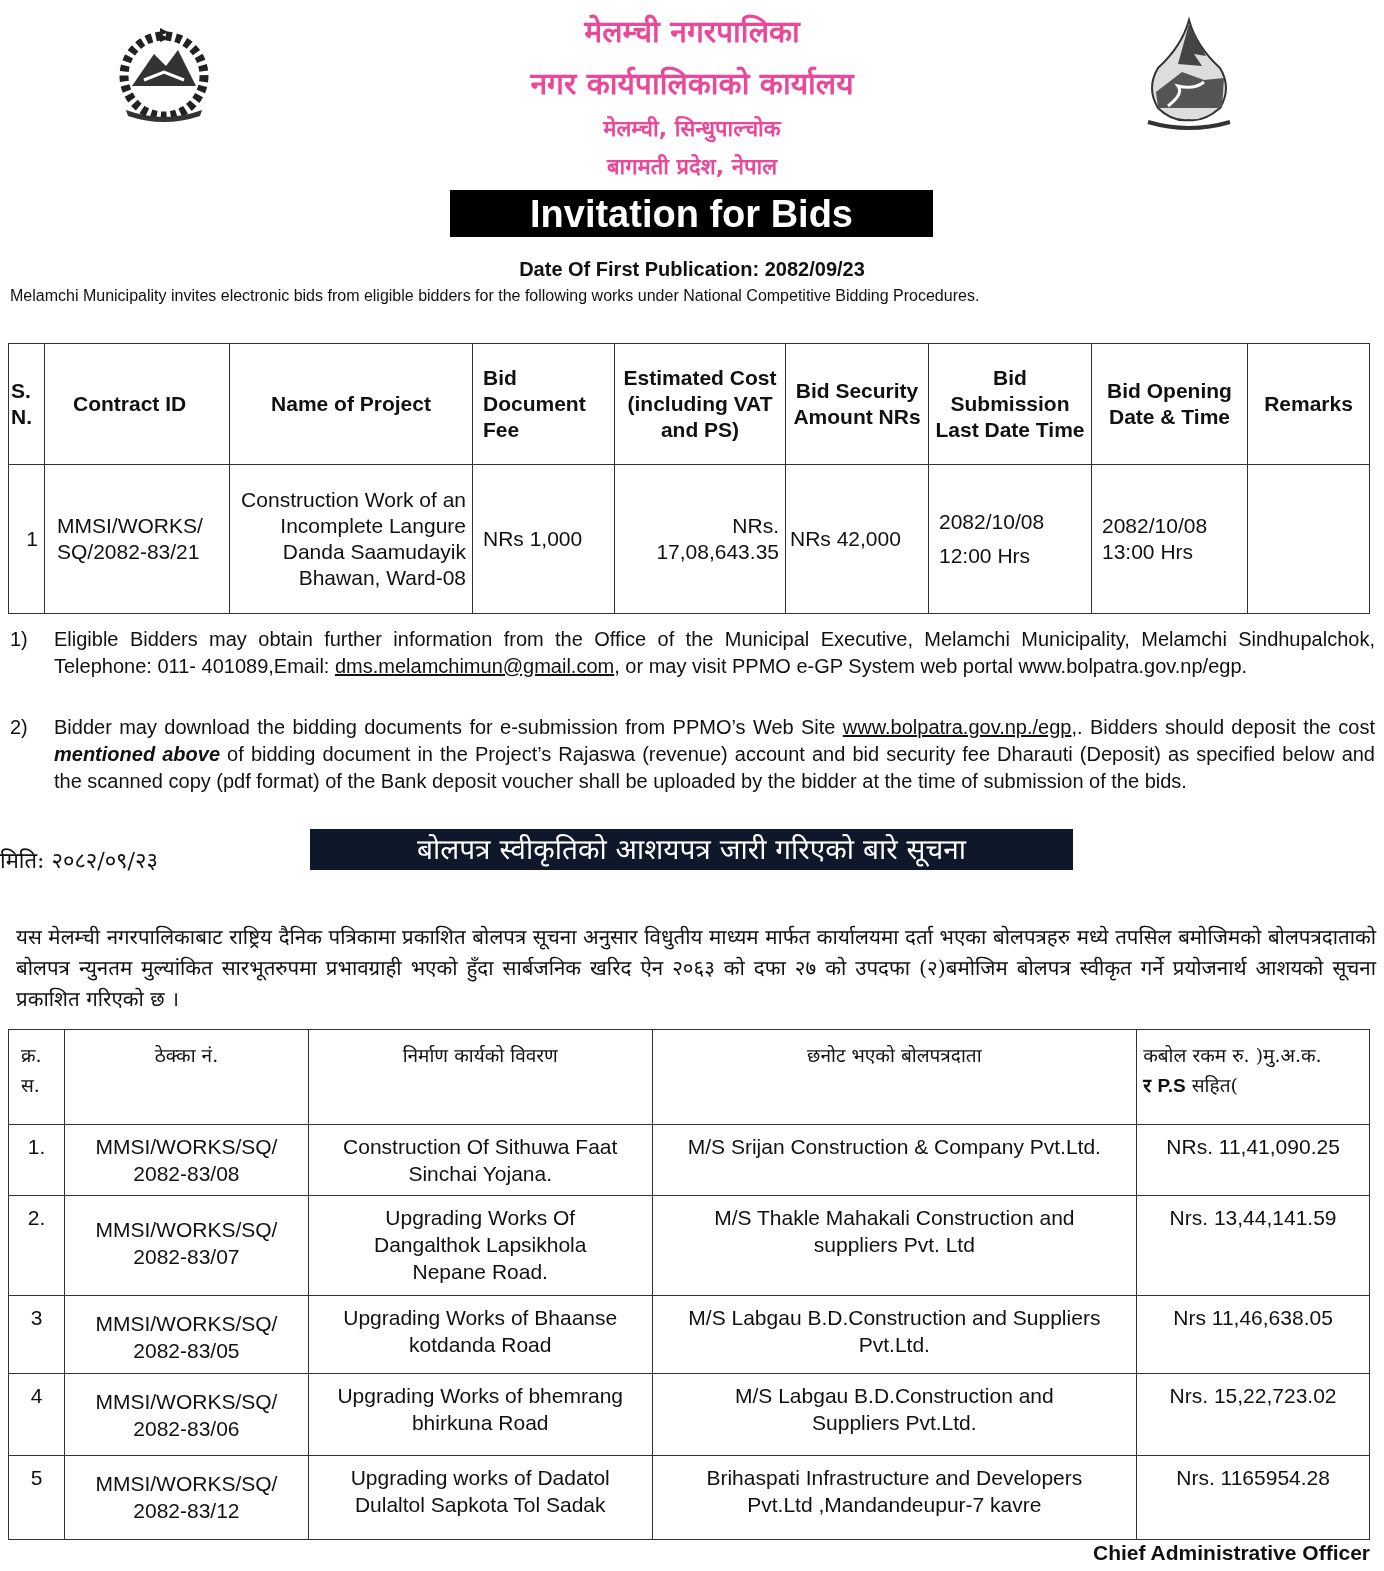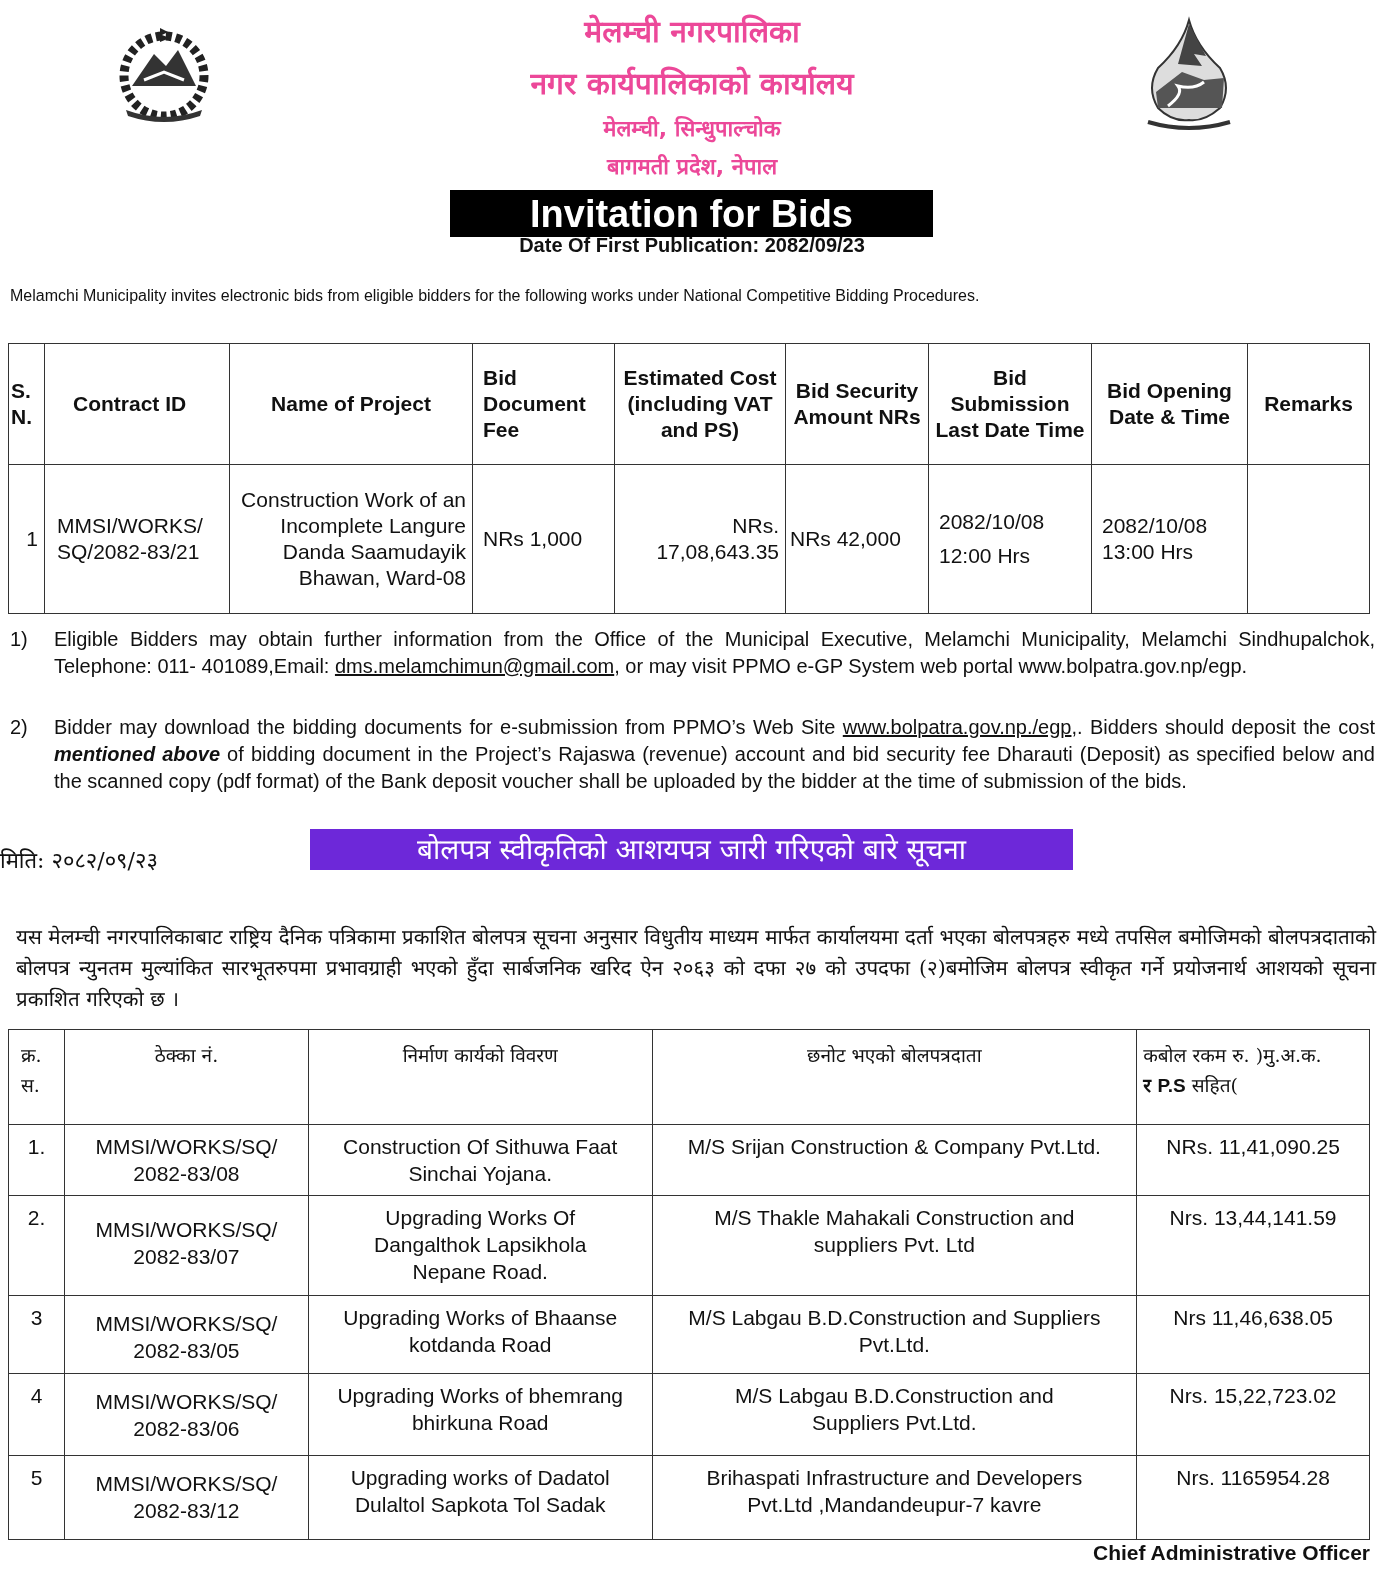--- a/index.html
+++ b/index.html
@@ -12,35 +12,35 @@
   .logo-right { left: 1134px; top: 16px; width: 110px; height: 120px; }
   .hdr-line { left: 0; width: 1384px; text-align: center; font-family: "DejaVu Sans", sans-serif; font-weight: bold; color: #ec4899; }
   .h1 { top: 10px; font-size: 30px; }
   .h2 { top: 62px; font-size: 30px; }
   .h3 { top: 112px; font-size: 22px; }
   .h4 { top: 150px; font-size: 22px; }
   .ifb-box {
     left: 450px; top: 190px; width: 483px; height: 47px; background: #000; color: #fff;
     font-size: 38px; font-weight: bold; text-align: center; line-height: 48px;
   }
-  .pubdate { left: 0; width: 1384px; top: 234px; text-align: center; font-weight: bold; font-size: 20px; }
+  .pubdate { left: 0; width: 1384px; top: 258px; text-align: center; font-weight: bold; font-size: 20px; }
   .intro { left: 10px; width: 1365px; top: 283px; font-size: 16px; line-height: 26px; text-align: justify; text-align-last: left; }
   table { border-collapse: collapse; position: absolute; }
   td, th { border: 1.5px solid #333; padding: 0 6px; font-size: 21px; }
   .t1 { left: 8px; top: 343px; width: 1362px; }
   .t1 th { font-weight: bold; height: 120px; line-height: 26px; text-align: center; }
   .t1 td { height: 148px; line-height: 26px; text-align: right; }
   .t1 .left { text-align: left; }
   .notes { left: 10px; width: 1365px; font-size: 20px; line-height: 27px; }
   .note { position: absolute; left: 0; width: 1365px; }
   .note .num { position: absolute; left: 0; top: 0; }
   .note .txt { position: absolute; left: 44px; width: 1321px; text-align: justify; text-align-last: left; }
   .link { text-decoration: underline; color: #111; }
   .nep-box {
-    left: 310px; top: 829px; width: 763px; height: 41px; background: #6d28d9; color: #fff;
+    left: 310px; top: 829px; width: 763px; height: 41px; background: #0f172a; color: #fff;
     font-family: "DejaVu Serif", serif; font-size: 28px; text-align: center; line-height: 42px;
   }
   .miti { left: 0; width: 1384px; top: 844px; text-align: left; font-family: "DejaVu Serif", serif; font-size: 22px; }
   .nep-para { left: 16px; width: 1360px; top: 922px; font-family: "DejaVu Serif", serif; font-size: 20.5px; line-height: 31px; text-align: justify; text-align-last: left; }
   .t2 { left: 8px; top: 1029px; width: 1362px; }
   .t2 th { font-family: "DejaVu Serif", serif; font-weight: normal; font-size: 19px; height: 84px; vertical-align: top; padding-top: 10px; line-height: 30px; text-align: center; }
   .t2 td { font-size: 21px; line-height: 27px; vertical-align: top; padding-top: 8px; text-align: center; }
   .t2 .b { font-weight: bold; font-family: "Liberation Sans", sans-serif; }
   .sign { right: 14px; top: 1541px; font-weight: bold; font-size: 21px; }
   .cid { display: block; }

